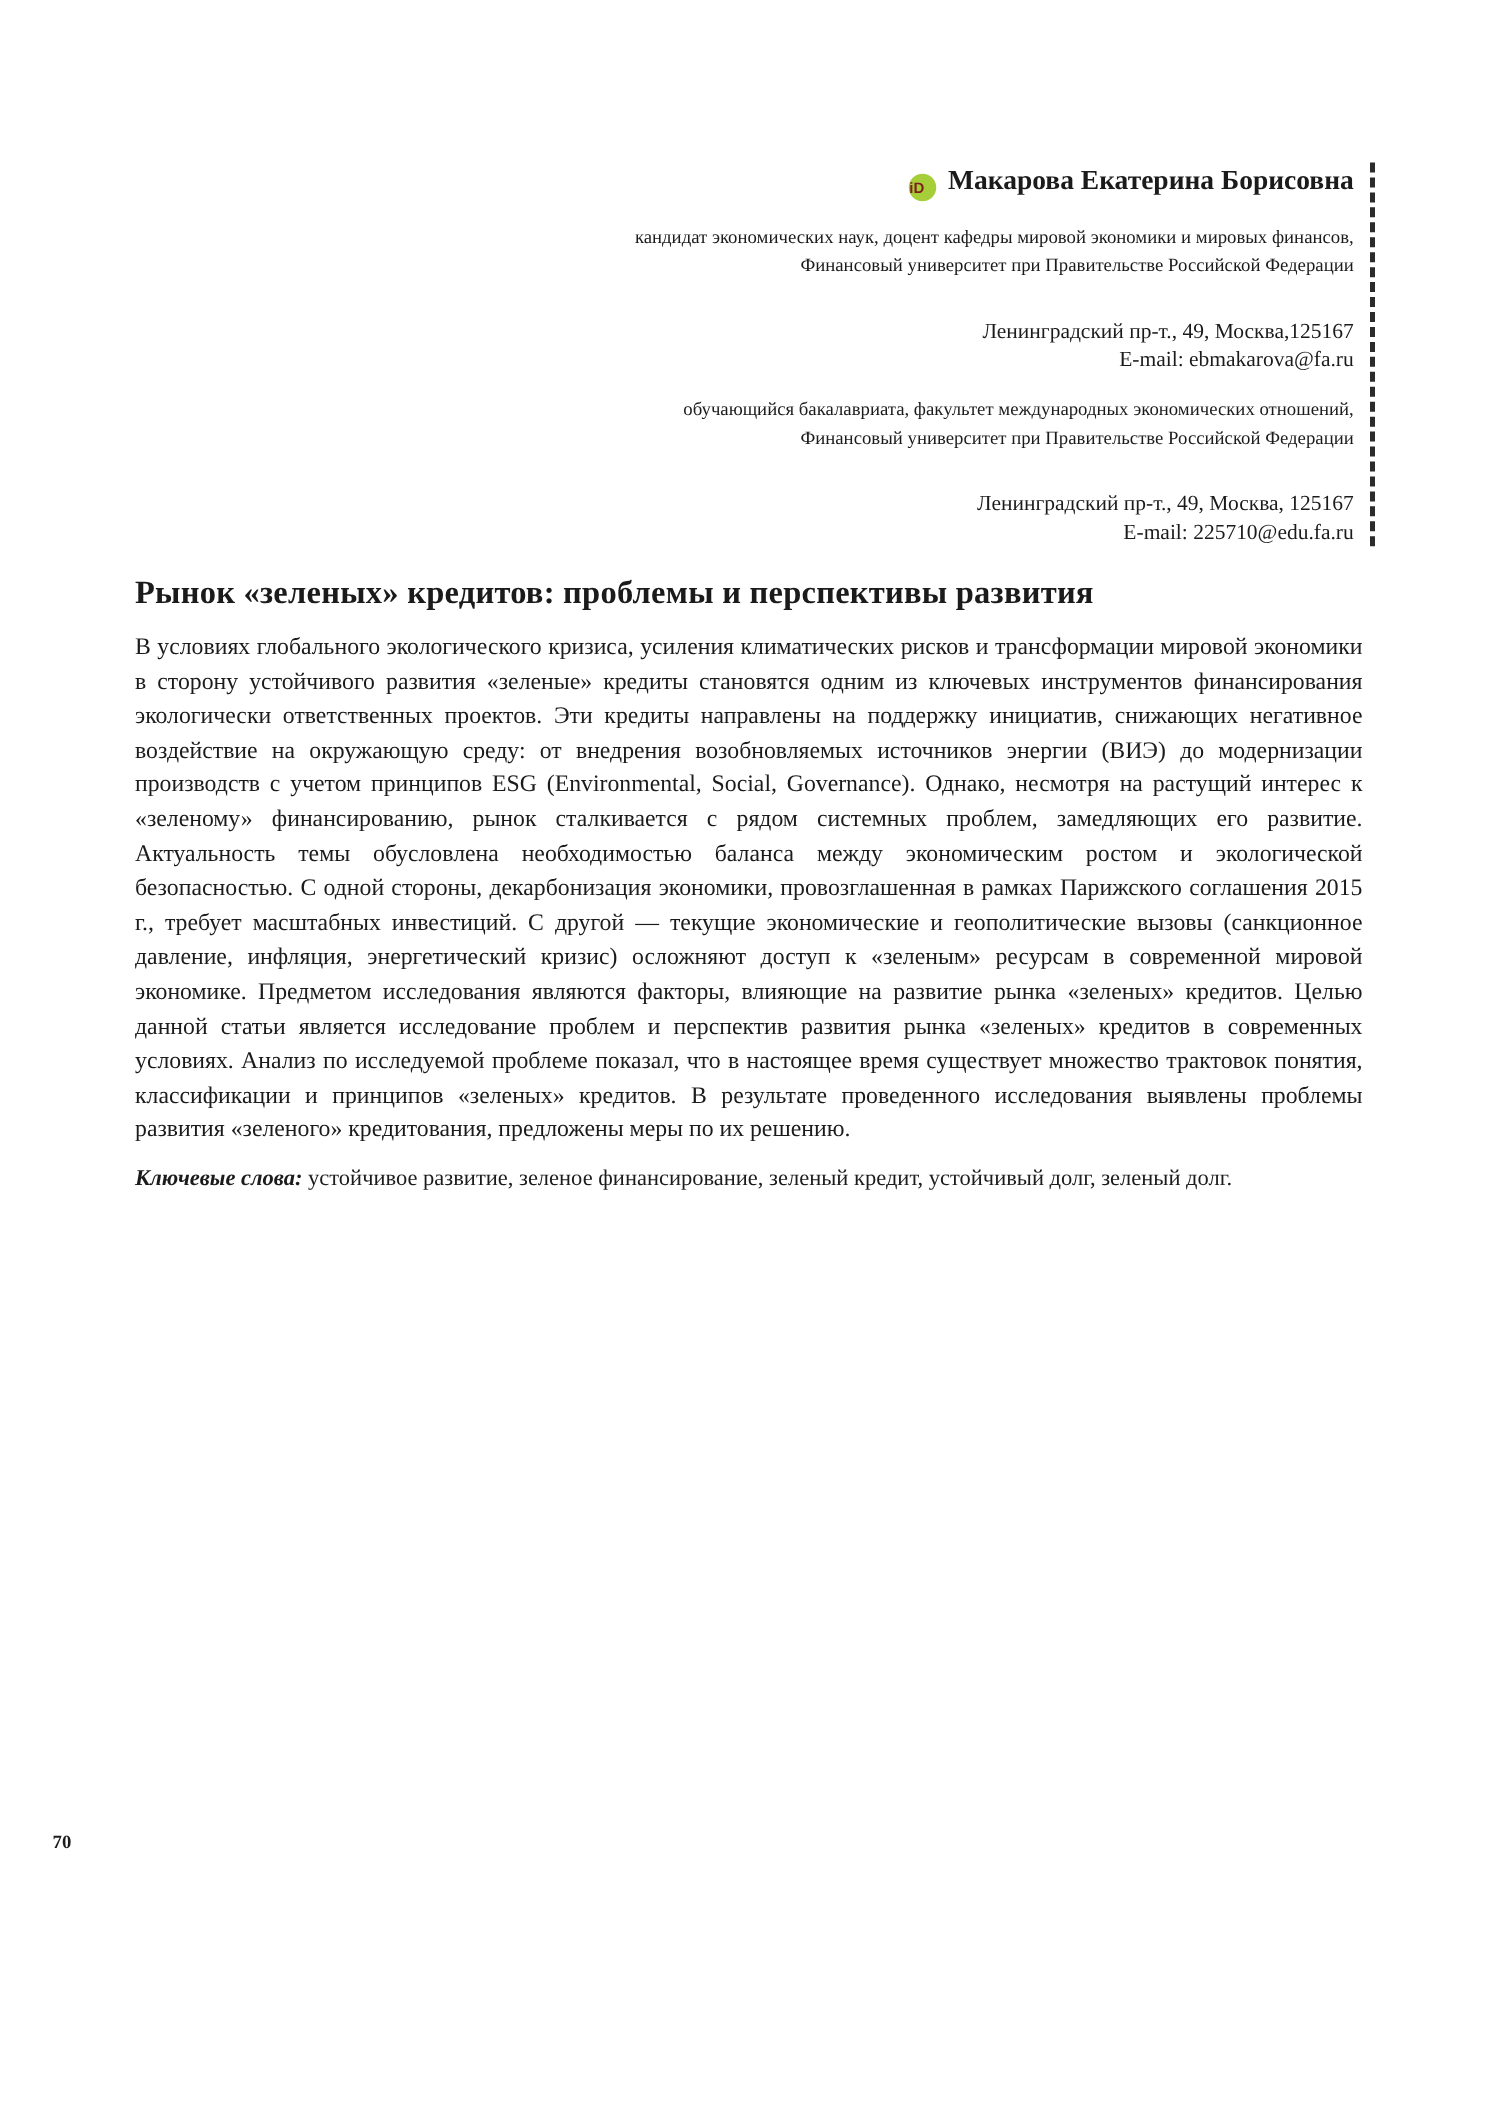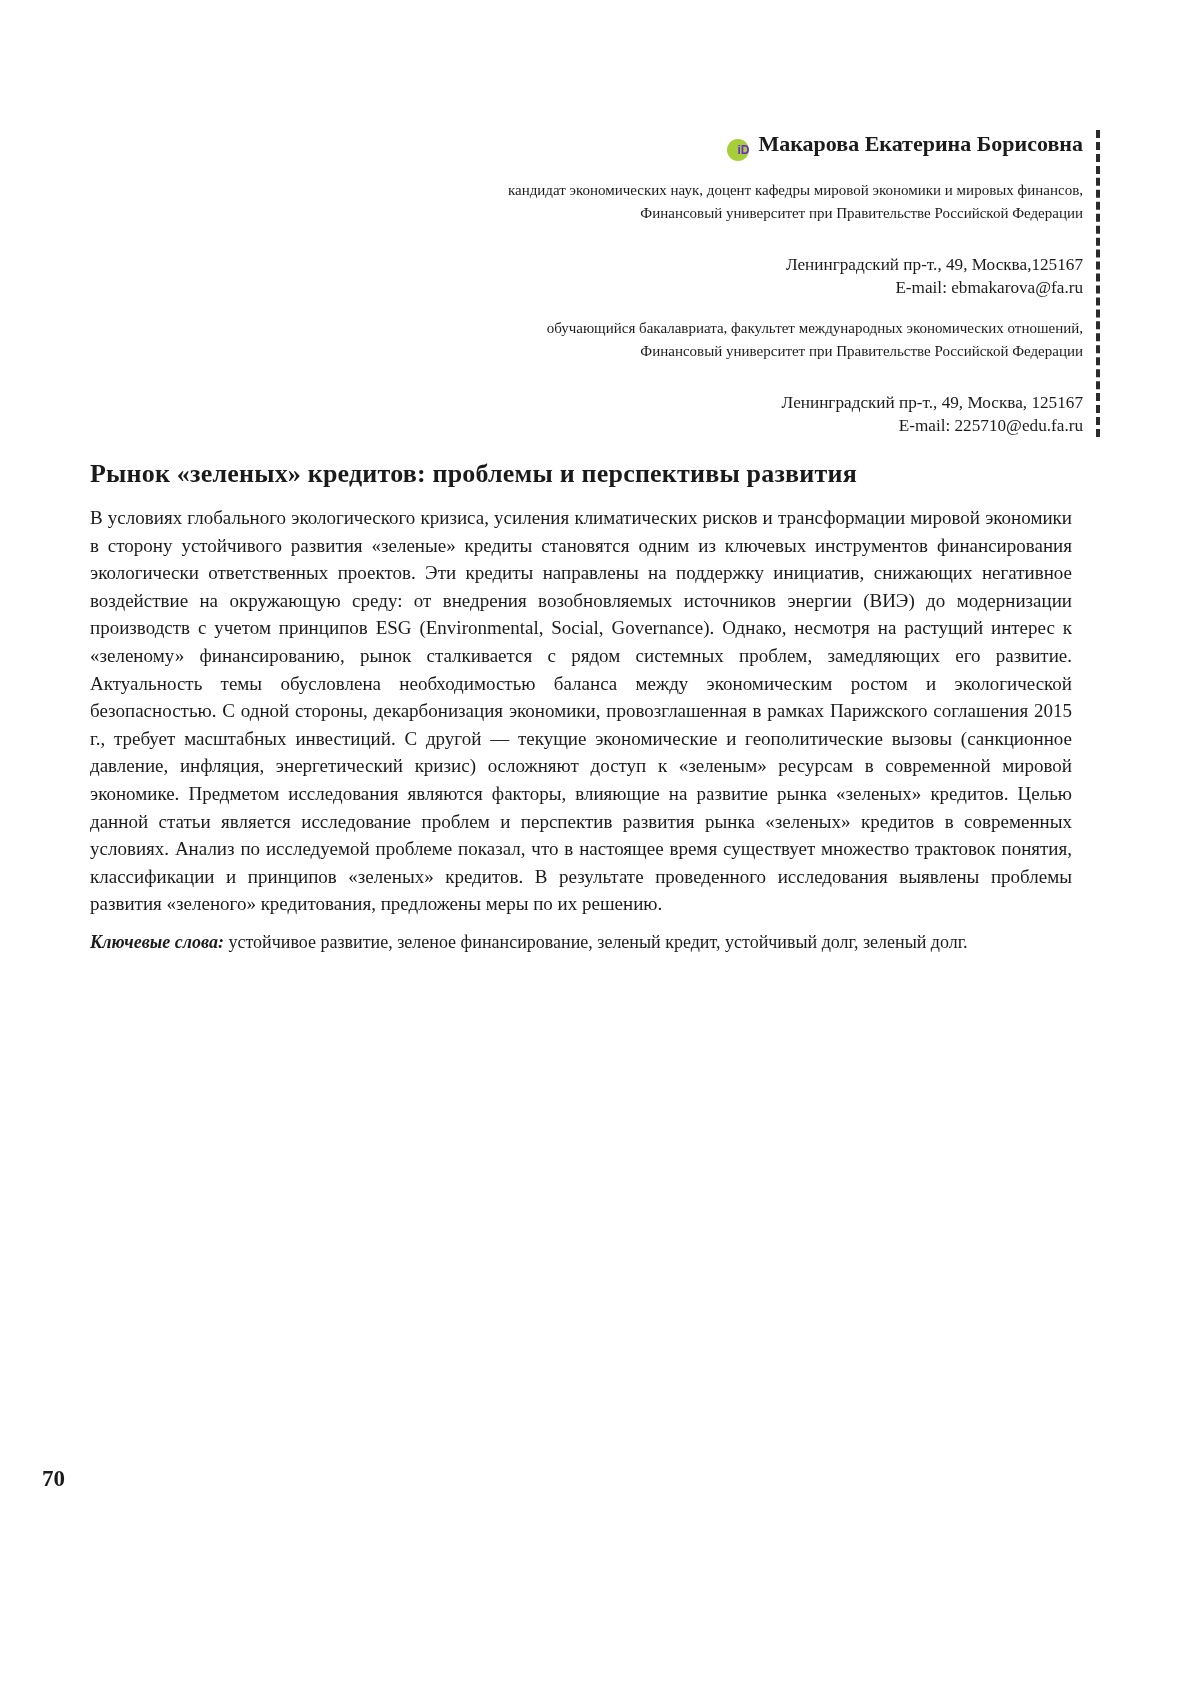--- a/index.html
+++ b/index.html
@@ -23,37 +23,37 @@
     border-right: 4px dashed #2b2b2b;
     padding-right: 13px;
   }
   .author + .author { margin-top: 17px; }
   .author-name-row { font-size: 22px; font-weight: bold; line-height: 27px; white-space: nowrap; }
   .orcid {
     display: inline-block;
     width: 22px; height: 22px;
     border-radius: 50%;
     background: #A6CE39;
-    color: #6d28d9;
+    color: #7f1d1d;
     font-family: "Liberation Sans", sans-serif;
     font-size: 12px; font-weight: bold;
-    line-height: 22px; text-align: right;
+    line-height: 22px; text-align: left;
     vertical-align: -3px;
     margin-right: 9px;
   }
   .affils { margin-top: 18px; font-size: 15px; line-height: 23px; }
   .addr   { margin-top: 28px; font-size: 17.2px; line-height: 23px; }
   
-  .main { position: absolute; left: 90px; top: 458px; width: 982px; }
+  .main { position: absolute; left: 108px; top: 458px; width: 982px; }
   .title { font-size: 26px; font-weight: bold; line-height: 32px; letter-spacing: 0.2px; }
   .abstract { margin-top: 14px; font-size: 19px; line-height: 27.6px; text-align: justify; }
   .keywords { margin-top: 12px; font-size: 18px; line-height: 25px; }
   .kw-label { font-weight: bold; font-style: italic; }
   .citation { margin-top: 24px; font-size: 15.5px; line-height: 23px; text-align: justify; }
-  .pagenum { position: absolute; left: 42px; top: 1466px; font-size: 23px; font-weight: bold; }
+  .pagenum { position: absolute; left: 42px; top: 1466px; font-size: 15px; font-weight: bold; }
 </style>
 </head>
 <body>
 
 <div class="page">
 
   <div class="authors">
 
     <div class="author">
       <div class="author-name-row">

